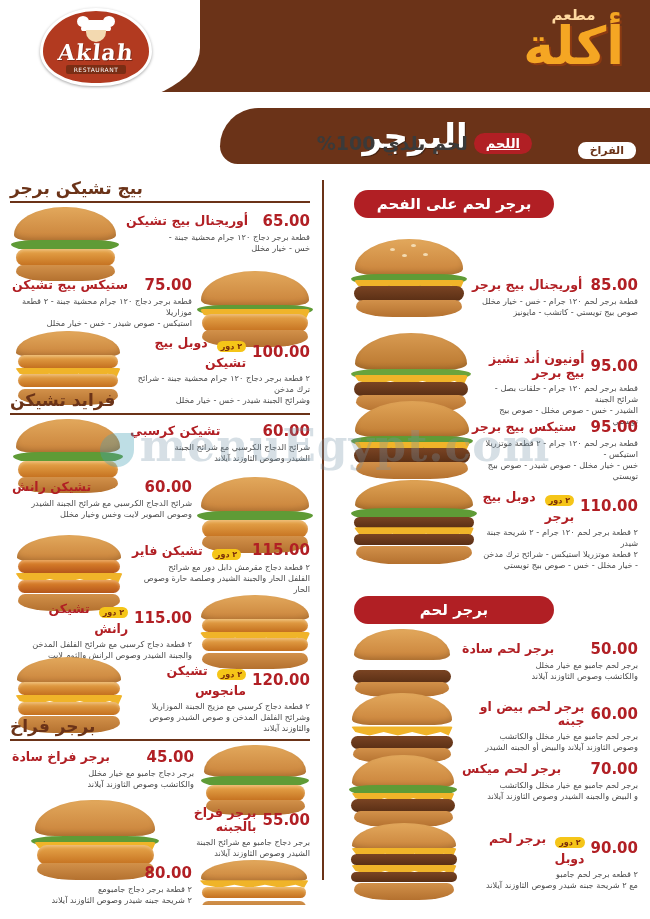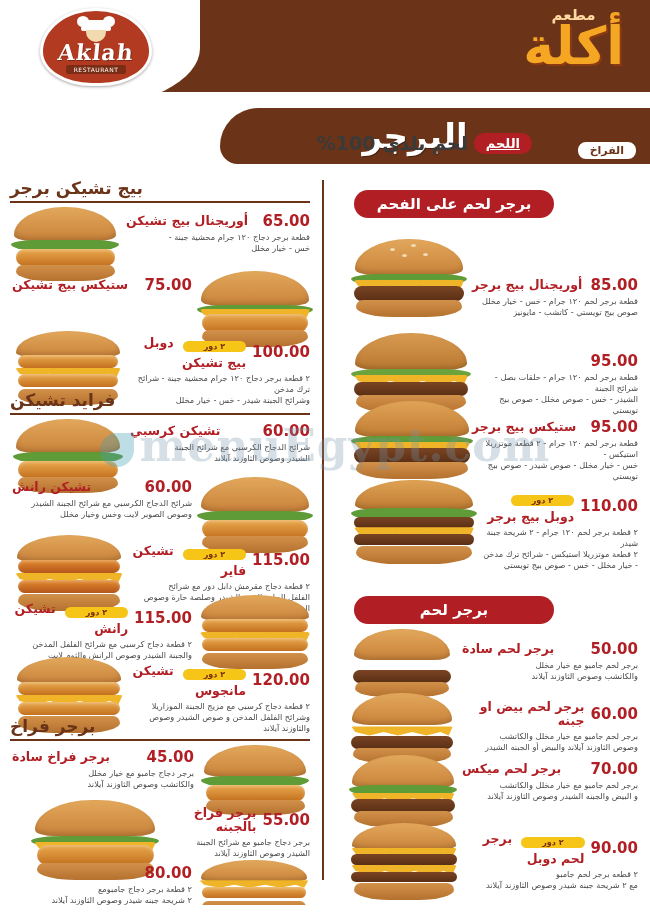--- a/index.html
+++ b/index.html
@@ -164,21 +164,21 @@
     display: inline-block;
   }
   .item .desc {
     color: #4a4a4a; font-size: 8.2px; line-height: 1.35;
     text-align: right; margin-top: 2px;
   }
   .badge {
     display: inline-block;
     background: #f5c518; color: #7a2d0a;
     font-size: 8px; font-weight: bold;
-    padding: 1px 21px; border-radius: 7px;
+    padding: 1px 4px; border-radius: 7px;
     vertical-align: middle; margin-left: 4px; margin-top: 8px;
   }
   .row-head { display:flex; align-items:center; justify-content:flex-start; gap:6px; }
 
   
   .food {
     position: absolute;
     border-radius: 6px;
     overflow: hidden;
   }
@@ -309,20 +309,21 @@
       <div class="bun-top" style="background:linear-gradient(180deg,#d89b52 0%,#b9772f 100%);"></div>
       <div class="lettuce" style="background:#6aa33c;"></div>
       <div class="cheese"></div>
       <div class="patty"></div>
       <div class="bun-bot"></div>
     </div>
   </div>
   <div class="item" style="top:352px; right:12px; width:166px;">
     <div class="row-head" style="justify-content:space-between;">
       <span class="price">95.00</span>
+      <span class="name">أونيون أند تشيز بيج برجر</span>
     </div>
     <div class="desc" style="white-space:pre-line;">قطعة برجر لحم ١٢٠ جرام - حلقات بصل - شرائح الجبنة
 الشيدر - خس - صوص مخلل - صوص بيج تويستي</div>
   </div>
 
   <div class="food" style="top:398px; right:176px; width:124px; height:84px;">
     <div class="burger">
       <div class="bun-top" style="background:linear-gradient(180deg,#e0a457 0%,#c07c33 100%);"></div>
       <div class="lettuce"></div>
         <div class="cheese"></div>
@@ -468,20 +469,22 @@
         <div class="cheese" style="top:50%;"></div>
         <div class="chickenp"></div>
         <div class="bun-bot"></div>
     </div>
   </div>
   <div class="item" style="top:276px; left:12px; width:180px;">
     <div class="row-head" style="justify-content:space-between;">
       <span class="price">75.00</span>
       <span class="name">ستيكس بيج تشيكن</span>
     </div>
+    <div class="desc" style="white-space:pre-line;">قطعة برجر دجاج ١٢٠ جرام محشية جبنة - ٢ قطعة موزاريلا
+استيكس - صوص شيدر - خس - خيار مخلل</div>
   </div>
 
   <div class="food" style="top:328px; left:12px; width:112px; height:80px;">
     <div class="burger">
       <div class="bun-top" style="height:32%;"></div>
       <div class="chickenp" style="top:34%; height:16%;"></div>
       <div class="cheese" style="top:50%;"></div>
       <div class="chickenp" style="top:58%; height:16%;"></div>
       <div class="bun-bot" style="top:76%;"></div>
     </div>

